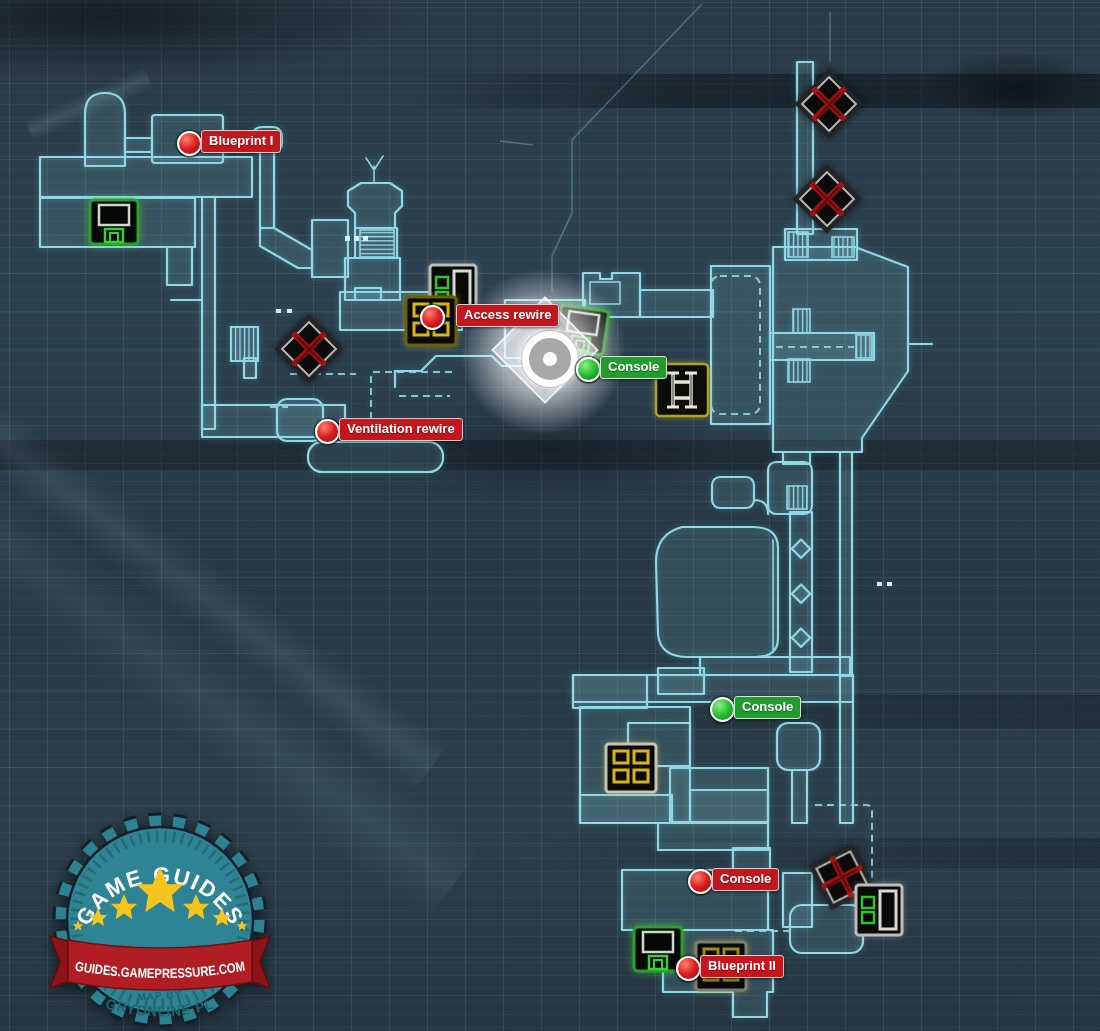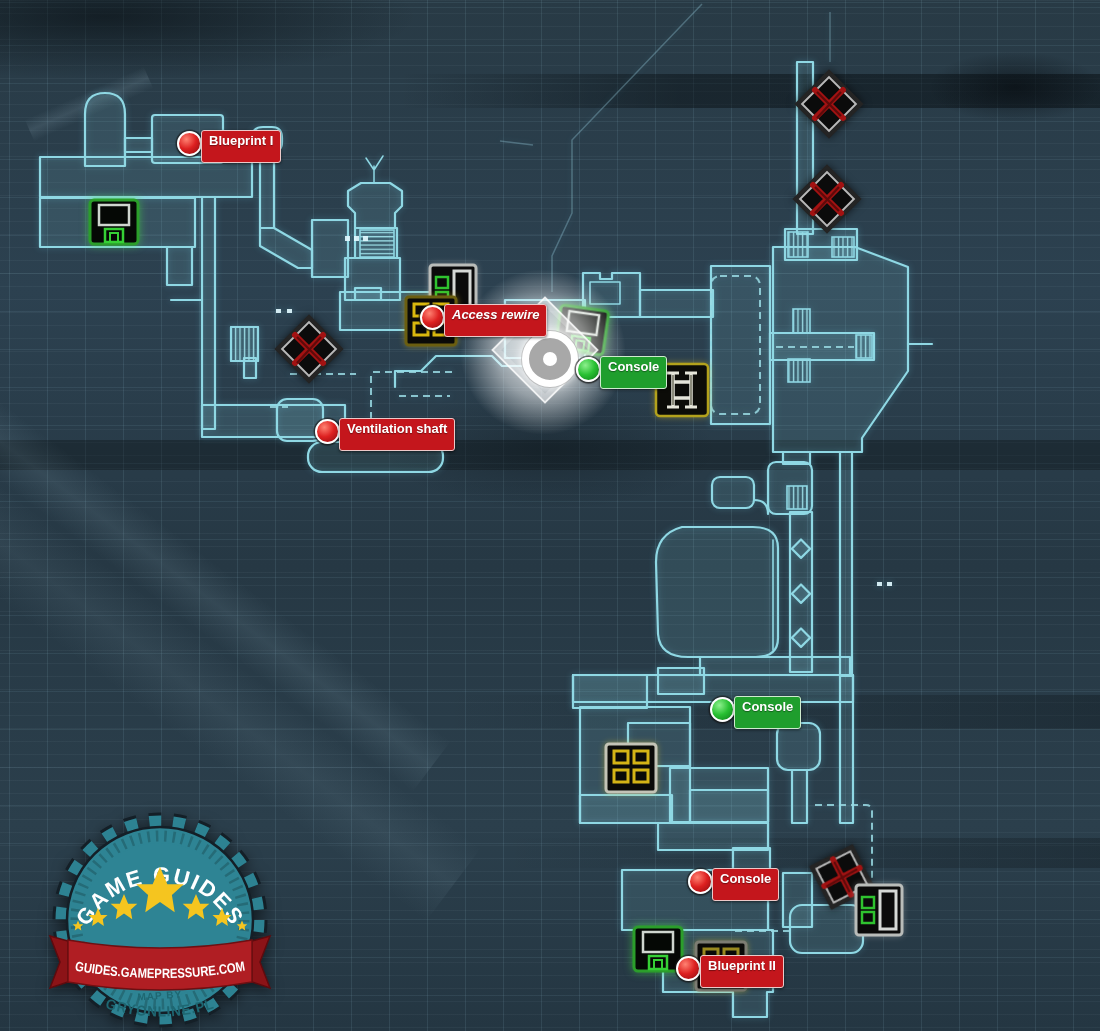--- a/index.html
+++ b/index.html
@@ -34,21 +34,21 @@
     box-shadow:inset 0 0 0 5px rgba(255,255,255,.22);}
   .pring{position:absolute;width:42px;height:42px;left:-21px;top:-21px;border-radius:50%;
     background:#a8a8a8;border:7px solid #fff;box-shadow:0 0 8px rgba(255,255,255,.95),0 0 0 1px rgba(110,110,110,.6);}
   .pcore{position:absolute;width:14px;height:14px;left:14px;top:14px;border-radius:50%;background:#fff;}
   
   .poi-dot{position:absolute;width:21px;height:21px;border-radius:50%;border:2.5px solid #fff;
     box-shadow:0 0 0 1.5px rgba(25,25,25,.55),0 1px 3px rgba(0,0,0,.6);}
   .dot-red{background:radial-gradient(circle at 35% 30%,#ff8272,#dd2020 48%,#8c0b10);}
   .dot-green{background:radial-gradient(circle at 35% 30%,#8df08d,#28c032 48%,#0c7a18);}
   .poi-label{position:absolute;font-size:13px;font-weight:bold;color:#fff;line-height:16px;
-    padding:2px 7px 13px;border-radius:3px;white-space:nowrap;
+    padding:2px 7px 3px;border-radius:3px;white-space:nowrap;
     box-shadow:0 1px 3px rgba(0,0,0,.55);text-shadow:0 1px 1px rgba(0,0,0,.4);text-align:right;}
   .lab-red{background:#c4161c;border:1px solid #ecc9c9;}
   .lab-green{background:#1f9e2d;border:1px solid #cfeccf;}
   
   #badge{position:absolute;left:44px;top:800px;filter:drop-shadow(0 4px 7px rgba(0,0,0,.55));}
 </style>
 </head>
 <body>
 
 <div id="stage">
@@ -313,25 +313,25 @@
         <div class="pdiamond"></div>
         <div class="pring">
           <div class="pcore"></div>
         </div>
       </div>
     </div>
   <div id="markerlayer">
       <div class="poi-dot dot-red" style="left: 177px; top: 131px;"></div>
       <div class="poi-label lab-red" style="left: 201px; top: 130px;">Blueprint I</div>
       <div class="poi-dot dot-red" style="left: 420px; top: 305px;"></div>
-      <div class="poi-label lab-red" style="left: 444px; top: 304px; font-style: italic;">Access rewire</div>
+      <div class="poi-label lab-red" style="left: 456px; top: 304px;">Access rewire</div>
       <div class="poi-dot dot-green" style="left: 576px; top: 357px;"></div>
       <div class="poi-label lab-green" style="left: 600px; top: 356px;">Console</div>
       <div class="poi-dot dot-red" style="left: 315px; top: 419px;"></div>
-      <div class="poi-label lab-red" style="left: 339px; top: 418px;">Ventilation shaft</div>
+      <div class="poi-label lab-red" style="left: 339px; top: 418px;">Ventilation rewire</div>
       <div class="poi-dot dot-green" style="left: 710px; top: 697px;"></div>
       <div class="poi-label lab-green" style="left: 734px; top: 696px;">Console</div>
       <div class="poi-dot dot-red" style="left: 688px; top: 869px;"></div>
       <div class="poi-label lab-red" style="left: 712px; top: 868px;">Console</div>
       <div class="poi-dot dot-red" style="left: 676px; top: 956px;"></div>
       <div class="poi-label lab-red" style="left: 700px; top: 955px;">Blueprint II</div>
     </div>
 
   <svg id="badge" width="232" height="232" viewBox="0 0 232 232">
 

